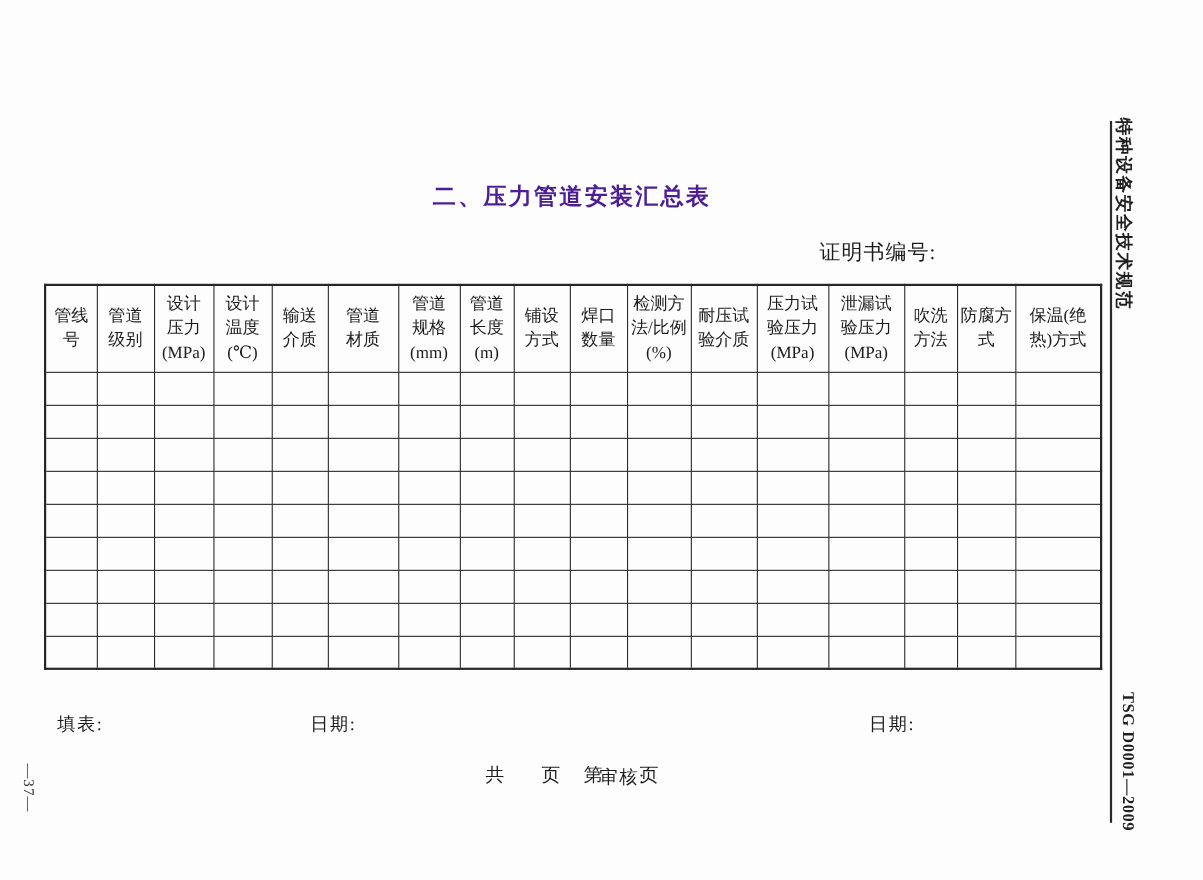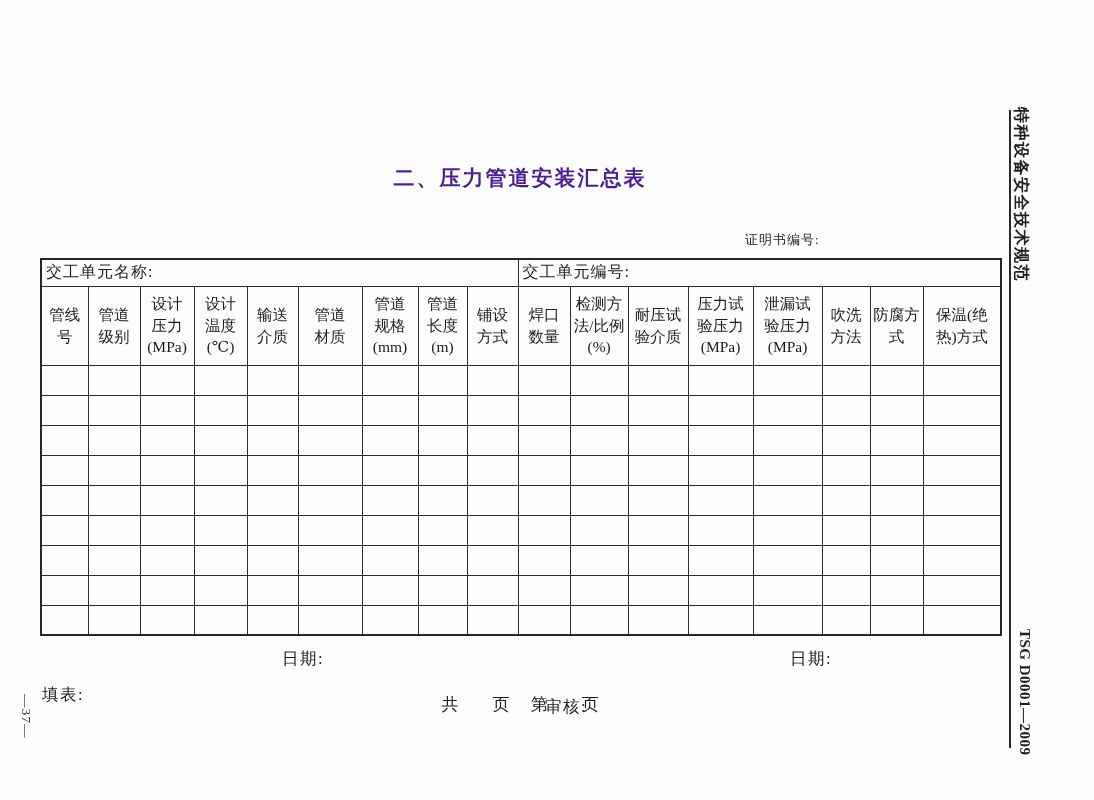--- a/index.html
+++ b/index.html
@@ -13,22 +13,22 @@
     overflow:hidden;
   }
   .page-title {
     position:absolute; left:40px; top:164px; width:960px;
     text-align:center;
     font-family:"DejaVu Sans","Liberation Sans",sans-serif;
     font-weight:700; font-size:21px; letter-spacing:2px;
     color:#4c1d95;
   }
   .cert-no {
-    position:absolute; left:745px; top:231px;
-    font-size:13px; letter-spacing:1px;font-family:Liberation Serif, serif;
+    position:absolute; left:745px; top:216px;
+    font-size:19px; letter-spacing:1px;font-family:Liberation Serif, serif;
   }
   table.summary {
     position:absolute; left:40px; top:258px;
     width:960px; border-collapse:collapse;
     table-layout:fixed;
   }
   table.summary td, table.summary th {
     border:1.4px solid #2b2b2b;
     font-weight:normal;
     font-size:15.5px;
@@ -39,21 +39,21 @@
   tr.unit-row td {
     height:27px; text-align:left; vertical-align:middle;
     padding:1px 4px; font-size:16px; letter-spacing:1px;
   }
   tr.header-row th {
     height:79px; text-align:center; vertical-align:middle;
     white-space:pre-line; line-height:1.4; padding:1px 0;
   }
   tr.body-row td { height:30px; }
   .sign-row { position:absolute; top:648px; font-size:16.5px; letter-spacing:1.5px; }
-  .sign-fill   { left:42px;margin-top:36px; }
+  .sign-fill   { left:52px; }
   .sign-date1  { left:282px; }
   .sign-review { left:545px;margin-top:48px; }
   .sign-date2  { left:790px; }
   .page-count {
     position:absolute; left:40px; top:693px; width:960px;
     text-align:center; font-size:17px; white-space:pre;
   }
   .side-rule {
     position:absolute; left:1009px; top:110px;
     width:0; height:638px; border-left:2px solid #2a2a2a;
@@ -104,24 +104,20 @@
       <col style="width:52px">
         <col style="width:58px">
         <col style="width:60px">
       <col style="width:65px">
         <col style="width:69px">
         <col style="width:48px">
       <col style="width:53px">
         <col style="width:78px">
     </colgroup>
     <tbody>
-      <tr class="unit-row">
-        <td colspan="9">交工单元名称:</td>
-        <td colspan="8">交工单元编号:</td>
-      </tr>
       <tr class="header-row">
         <th>管线
 号</th>
         <th>管道
 级别</th>
         <th>设计
 压力
 (MPa)</th>
         <th>设计
 温度

